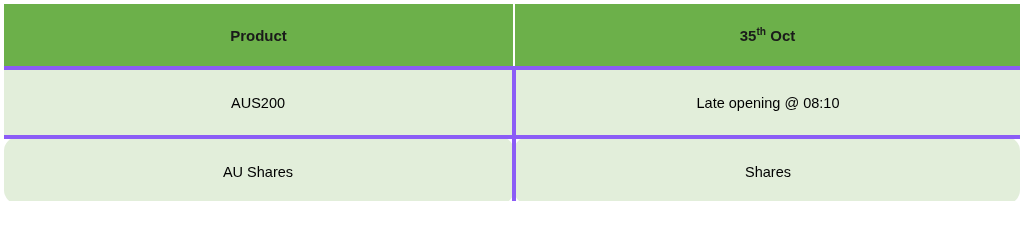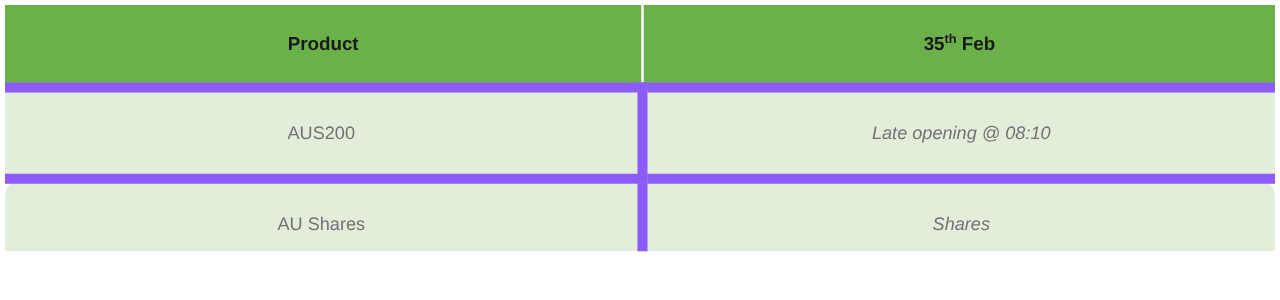--- a/index.html
+++ b/index.html
@@ -39,31 +39,31 @@
     border: 2px solid #ffffff;
     padding: 0 6px;
   }
   thead th:first-child { border-left: none; }
   thead th:last-child { border-right: none; }
   thead th:first-child { border-top: none; }
   thead th:last-child { border-top: none; }
 
   tbody td {
     background: #e2eeda;
-    color: #737373;
+    color: #000000;
     font-size: 14.5px;
     font-weight: normal;
     text-align: center;
     vertical-align: middle;
     height: 65px;
-    border: 8px solid #8b5cf6;
+    border: 4px solid #8b5cf6;
     padding: 0 6px;
   }
   tbody tr td:first-child { border-left: none; }
-  tbody tr td:last-child { border-right: none; font-style: italic; }
+  tbody tr td:last-child { border-right: none; }
   tbody tr:last-child td { border-bottom: none; border-radius: 14px; }
 
   .sup {
     font-size: 0.68em;
     vertical-align: super;
     line-height: 0;
   }
   .date-head-text { white-space: nowrap; }
 </style>
 </head>
@@ -72,21 +72,21 @@
 <div class="table-wrap">
   <table class="schedule-table">
     <colgroup>
       <col class="col-product">
       <col class="col-date">
     </colgroup>
     <thead>
       <tr>
         <th>Product</th>
         <th>
-          <span class="date-head-text"><span>35</span><span class="sup">th</span><span> Feb</span></span>
+          <span class="date-head-text"><span>35</span><span class="sup">th</span><span> Oct</span></span>
         </th>
       </tr>
     </thead>
     <tbody>
       <tr>
         <td>AUS200</td>
         <td>Late opening @ 08:10</td>
       </tr>
       <tr>
         <td>AU Shares</td>

